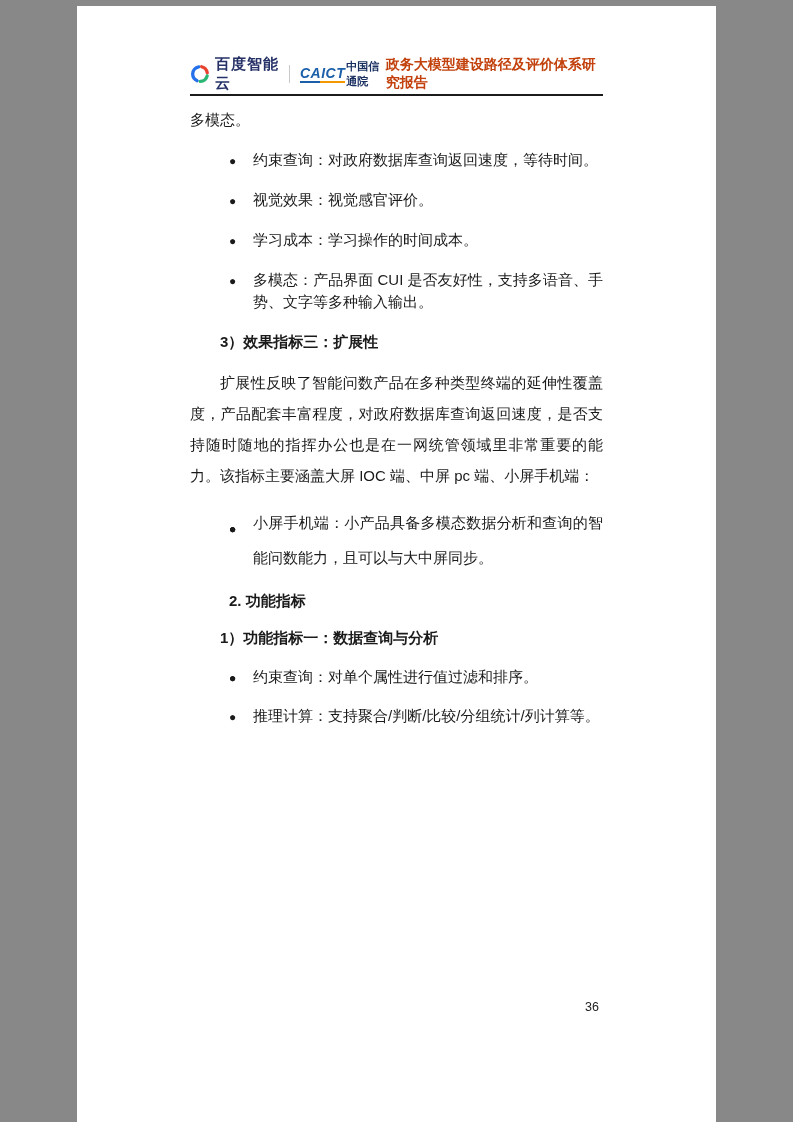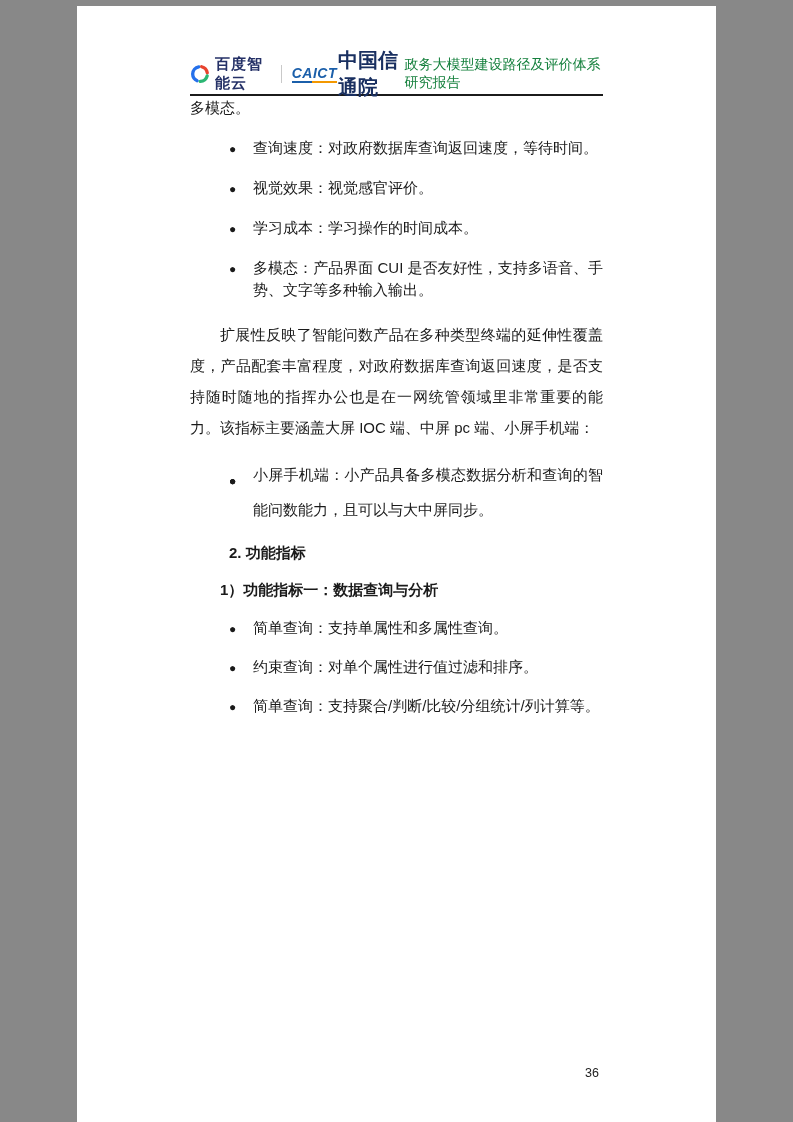--- a/index.html
+++ b/index.html
@@ -52,35 +52,35 @@
     letter-spacing: 0.5px;
     line-height: 14px;
   }
   .caict-underline {
     display: block;
     height: 2px;
     margin-top: 1px;
     background: linear-gradient(90deg, #1b5faa 0 45%, #f39800 45% 100%);
   }
   .caict-name {
-    font-size: 20px;
+    font-size: 11px;
     font-weight: 700;
     color: #192f60;
   }
   .report-title {
     font-size: 14px;
-    font-weight: 400;
-    color: #15803d;
+    font-weight: 700;
+    color: #c2410c;
   }
   
   .content {
     position: absolute;
     left: 113px;
     right: 113px;
-    top: 80px;
+    top: 92px;
     font-size: 15px;
     text-align: justify;
   }
   .p-frag { line-height: 22px; margin-top: 11px; }
   .bullet-list { margin-top: 18px; }
   .bullet {
     position: relative;
     padding-left: 63px;
     line-height: 22px;
     margin-bottom: 18px;
@@ -102,21 +102,21 @@
   .h-num2 { padding-left: 39px; }
   .para {
     line-height: 31px;
     text-indent: 2em;
     margin-top: 14px;
   }
   .mt8 { margin-top: 8px; }
   
   .page-number {
     position: absolute;
-    top: 1060px;
+    top: 994px;
     right: 117px;
     font-size: 12.5px;
     color: #222;
   }
 </style>
 </head>
 <body>
 
 <div class="page">
 
@@ -144,36 +144,37 @@
     <div class="report-title">政务大模型建设路径及评价体系研究报告</div>
   </div>
 
   <div class="content">
 
     <div class="p-frag">多模态。</div>
 
     <div class="bullet-list">
       <div class="bullet">
         <span class="marker">●</span>
-        <span>查询速度：对政府数据库查询返回速度，等待时间。</span>
+        <span>约束查询：对政府数据库查询返回速度，等待时间。</span>
       </div>
       <div class="bullet">
         <span class="marker">●</span>
         <span>视觉效果：视觉感官评价。</span>
       </div>
       <div class="bullet">
         <span class="marker">●</span>
         <span>学习成本：学习操作的时间成本。</span>
       </div>
       <div class="bullet">
         <span class="marker">●</span>
         <span>多模态：产品界面 CUI 是否友好性，支持多语音、手势、文字等多种输入输出。</span>
       </div>
     </div>
 
+    <div class="h-num">3）效果指标三：扩展性</div>
 
     <div class="para">扩展性反映了智能问数产品在多种类型终端的延伸性覆盖度，产品配套丰富程度，对政府数据库查询返回速度，是否支持随时随地的指挥办公也是在一网统管领域里非常重要的能力。该指标主要涵盖大屏 IOC 端、中屏 pc 端、小屏手机端：</div>
 
     <div class="bullet-list" style="margin-top:14px;">
       <div class="bullet bullet-wide">
         <span class="marker">●</span>
       </div>
       <div class="bullet bullet-wide">
         <span class="marker">●</span>
       </div>
@@ -185,29 +186,28 @@
 
     <div class="h-num h-num2">2. 功能指标</div>
 
 
     <div class="h-num">1）功能指标一：数据查询与分析</div>
 
 
     <div class="bullet-list mt8" style="margin-top:16px;">
       <div class="bullet" style="margin-bottom:17px;">
         <span class="marker">●</span>
-        <span>简单查询：支持单属性和多属性查询。</span>
       </div>
       <div class="bullet" style="margin-bottom:17px;">
         <span class="marker">●</span>
         <span>约束查询：对单个属性进行值过滤和排序。</span>
       </div>
       <div class="bullet">
         <span class="marker">●</span>
-        <span>简单查询：支持聚合/判断/比较/分组统计/列计算等。</span>
+        <span>推理计算：支持聚合/判断/比较/分组统计/列计算等。</span>
       </div>
     </div>
 
   </div>
 
   <div class="page-number">36</div>
 
 </div>
 
 </body></html>

